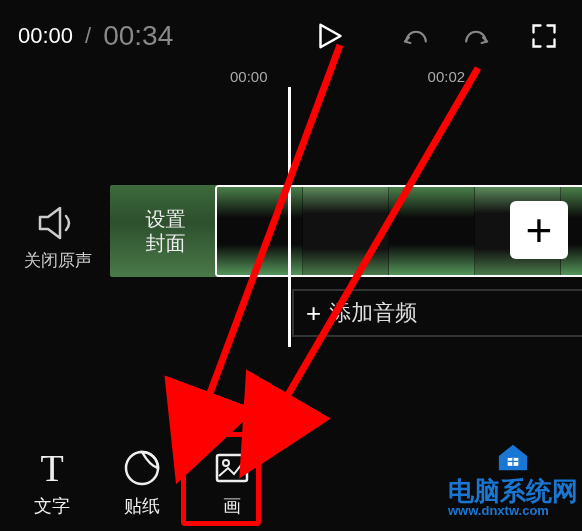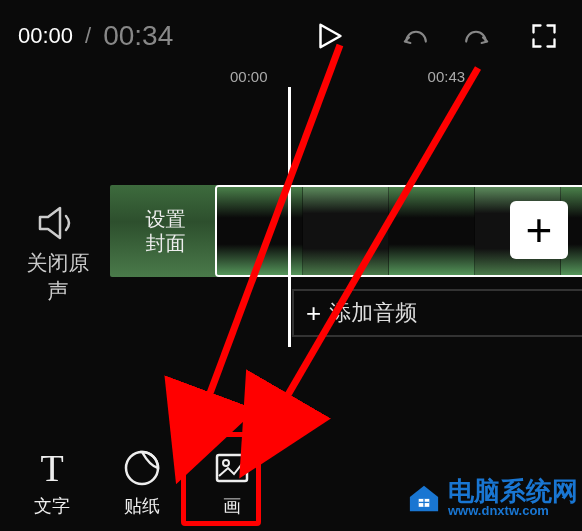--- a/index.html
+++ b/index.html
@@ -54,21 +54,21 @@
     position:absolute;
     left: 22px;
     top: 118px;
     width: 72px;
     text-align:center;
   }
   .mute-block .vol {
     width: 48px; height: 36px; margin: 0 auto 8px auto;
     display:flex; align-items:center; justify-content:center;
   }
-  .mute-block .label { color:#ccc; font-size:21px; }
+  .mute-block .label { color:#ccc; font-size:17px; }
 
   .cover-thumb {
     position:absolute;
     left: 110px;
     top: 98px;
     width: 111px;
     height: 92px;
     background: linear-gradient(180deg, #3d6b3d 0%, #2d4f2d 40%, #4a7a4a 100%);
     display:flex;
     align-items:center;
@@ -188,20 +188,21 @@
   .watermark {
     position:absolute;
     right: 4px;
     bottom: 14px;
     display:flex;
     align-items:center;
     gap:6px;
     font-size:26px;
     font-weight:600;
     color:#1976d2;
+    flex-direction:column;
   }
   .watermark .sub { font-size:13px; font-weight:700; color:#1976d2; }
   .wm-stack { display:flex; flex-direction:column; line-height:1; }
   .wm-house {
     width:36px; height:30px;
   }
 </style>
 </head>
 <body>
 
@@ -233,21 +234,21 @@
   <div class="icon-btn fs">
     <svg class="top-ico" viewBox="0 0 24 24">
       <path d="M3 9 V3 H9 M15 3 H21 V9 M21 15 V21 H15 M9 21 H3 V15" fill="none" stroke="#fff" stroke-width="2" stroke-linecap="round"></path>
     </svg>
   </div>
 </div>
 
 <div class="ruler">
   <span class="tick-label">00:00</span>
   <span class="tick-dot"></span>
-  <span class="tick-label">00:43</span>
+  <span class="tick-label">00:02</span>
   <span class="tick-dot"></span>
 </div>
 
 <div class="timeline-area">
 
   <div class="mute-block">
     <div class="vol">
       <svg viewBox="0 0 48 36" width="48" height="36">
         <path d="M6 12 H14 L26 3 V33 L14 24 H6 Z" fill="none" stroke="#ccc" stroke-width="2.5" stroke-linejoin="round"></path>
         <path d="M32 11 Q38 18 32 25" fill="none" stroke="#ccc" stroke-width="2.5" stroke-linecap="round"></path>

